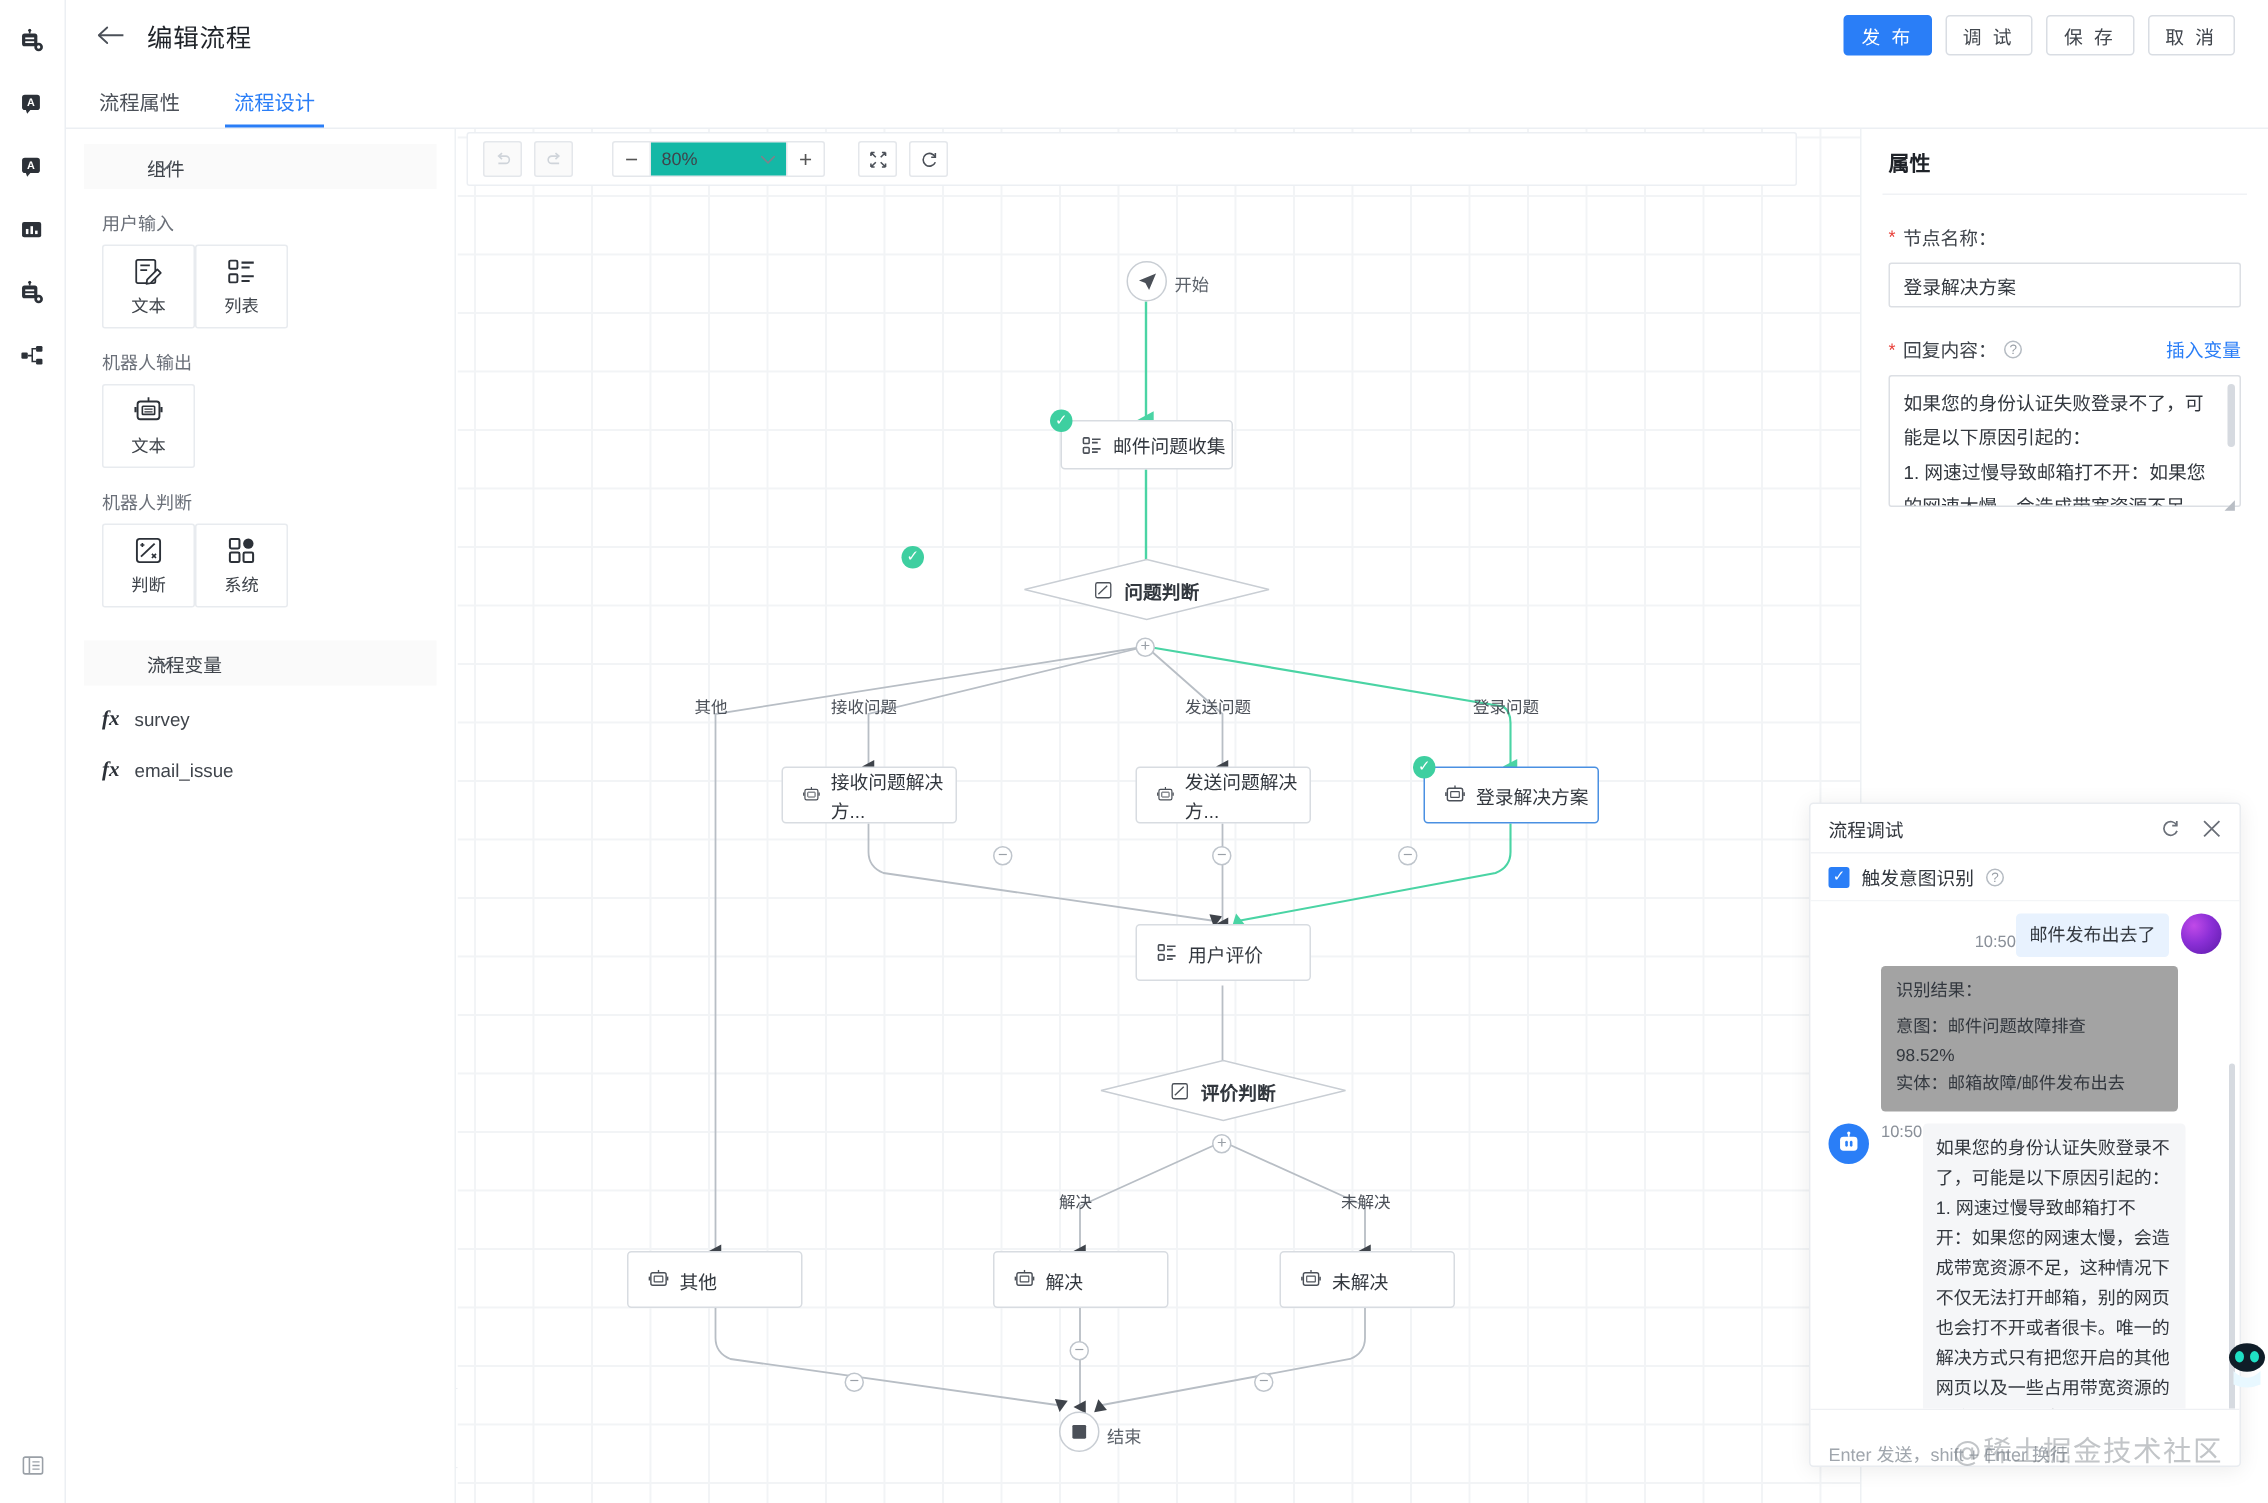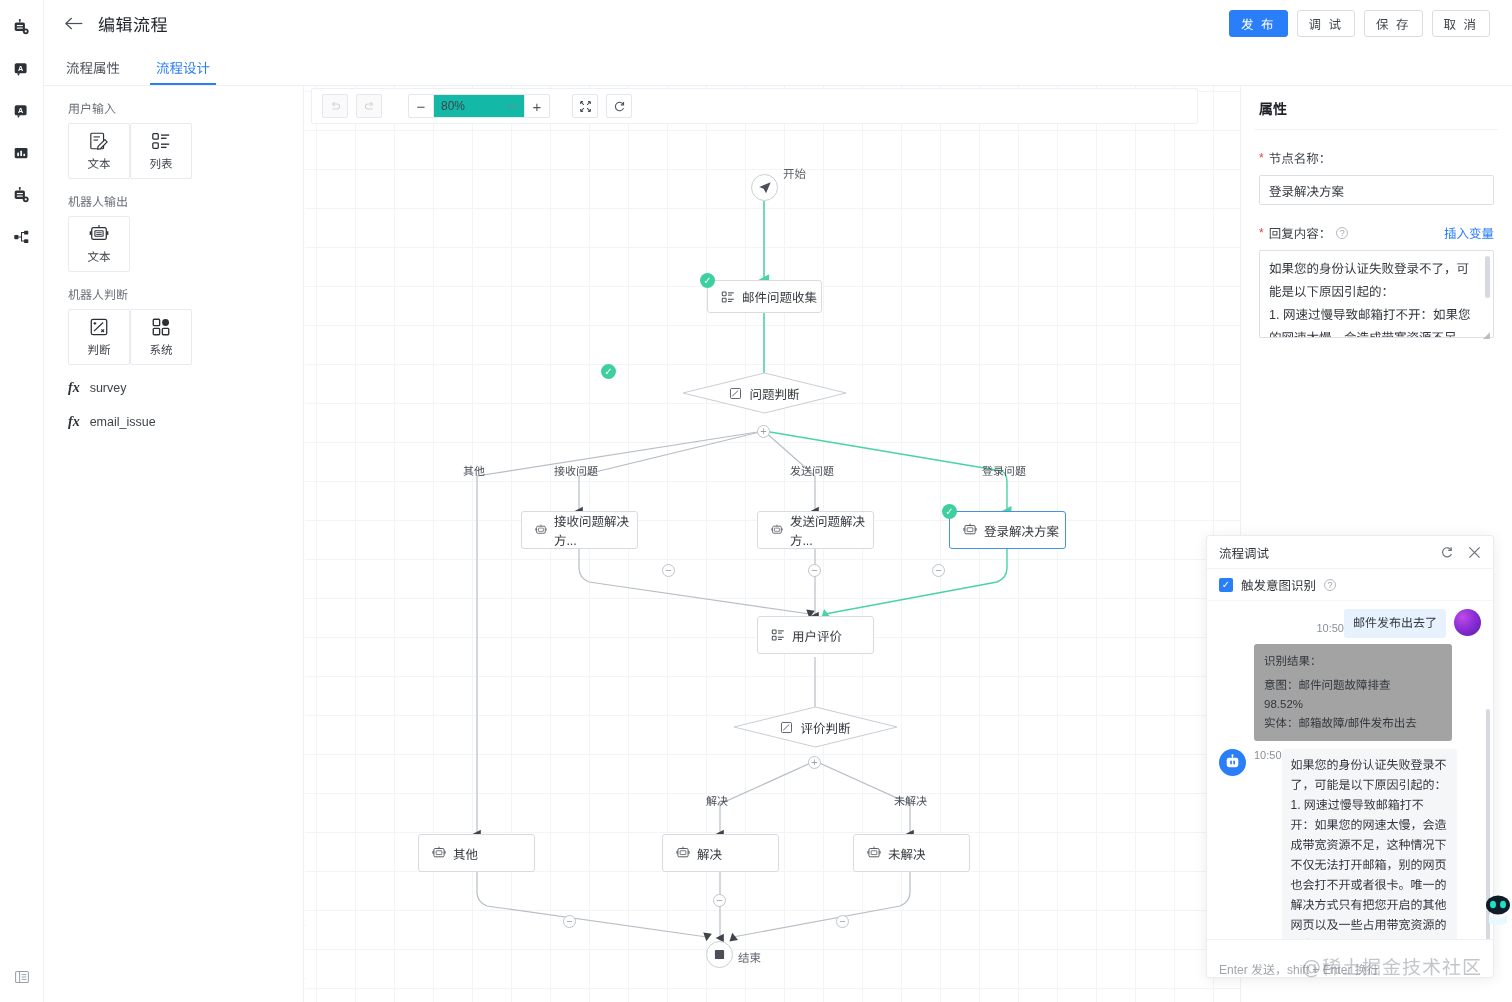--- a/index.html
+++ b/index.html
@@ -161,21 +161,21 @@
   }
   .diamond-node {
     position: absolute; display: flex; align-items: center; justify-content: center;
     cursor: pointer;
   }
   .diamond-shape {
     position: absolute; inset: 0;
   }
   .diamond-label {
     position: relative; display: flex; align-items: center; gap: 7px;
-    font-size: 12.5px; color: #32373e; z-index: 2;
+    font-size: 12.5px; color: #32373e; z-index: 2; font-weight: bold;
   }
   .circle-node {
     position: absolute; width: 27px; height: 27px; border-radius: 50%;
     border: 1px solid #c9ced4; background: #fff;
     display: flex; align-items: center; justify-content: center; cursor: pointer;
   }
   .endpoint-label {
     position: absolute; font-size: 11.5px; color: #5d636b;
   }
   .edge-label {
@@ -389,20 +389,26 @@
       <div class="btn">取 消</div>
     </div>
   </div>
 
   <div class="tabs">
     <div class="tab">流程属性</div>
     <div class="tab active">流程设计</div>
   </div>
 
   <div class="left-panel">
+    <div class="section-head">
+      <svg class="chev-icon" width="11" height="7" viewBox="0 0 12 8">
+        <path d="M1 1.5 L6 6.5 L11 1.5" stroke="#5d636b" stroke-width="1.2" fill="none" stroke-linecap="round"></path>
+      </svg>
+      <span>组件</span>
+    </div>
 
     <div class="group-label">用户输入</div>
     <div class="tile-row">
       <div class="tile">
         <svg width="20" height="20" viewBox="0 0 22 22">
           <rect x="2" y="2.5" width="14" height="17" rx="1.2" fill="none" stroke="#2c3138" stroke-width="1.3"></rect>
           <line x1="5" y1="6.5" x2="12" y2="6.5" stroke="#2c3138" stroke-width="1.2"></line>
           <line x1="5" y1="10" x2="10" y2="10" stroke="#2c3138" stroke-width="1.2"></line>
           <path d="M10 17 L17.5 9.5 L20 12 L12.5 19.5 L9.5 20 Z" fill="#fff" stroke="#2c3138" stroke-width="1.3" stroke-linejoin="round"></path>
         </svg>
@@ -452,20 +458,26 @@
         <svg width="20" height="20" viewBox="0 0 22 22">
           <rect x="2.5" y="2.5" width="7" height="7" rx="1" fill="none" stroke="#2c3138" stroke-width="1.5"></rect>
           <circle cx="16" cy="6" r="3.8" fill="#2c3138"></circle>
           <rect x="2.5" y="12.5" width="7" height="7" rx="1" fill="none" stroke="#2c3138" stroke-width="1.5"></rect>
           <rect x="12.5" y="12.5" width="7" height="7" rx="1" fill="none" stroke="#2c3138" stroke-width="1.5"></rect>
         </svg>
         <div class="tile-label">系统</div>
       </div>
     </div>
 
+    <div class="section-head" style="margin-top:22px;">
+      <svg class="chev-icon" width="11" height="7" viewBox="0 0 12 8">
+        <path d="M1 1.5 L6 6.5 L11 1.5" stroke="#5d636b" stroke-width="1.2" fill="none" stroke-linecap="round"></path>
+      </svg>
+      <span>流程变量</span>
+    </div>
     <div style="margin-top:6px;">
       <div class="var-row">
         <span class="fx">fx</span>
         <span>survey</span>
       </div>
       <div class="var-row">
         <span class="fx">fx</span>
         <span>email_issue</span>
       </div>
     </div>
@@ -568,21 +580,21 @@
     <div class="edge-label" style="left:485px;top:376px;">发送问题</div>
     <div class="edge-label" style="left:677px;top:376px;">登录问题</div>
     <div class="edge-label" style="left:401px;top:706px;">解决</div>
     <div class="edge-label" style="left:589px;top:706px;">未解决</div>
 
     <div class="circle-node" style="left:446px;top:88px;">
       <svg width="14" height="14" viewBox="0 0 16 16">
         <path d="M14.5 1.5 L1.5 6.8 L6.4 8.8 L9.2 14 Z" fill="#4b5058"></path>
       </svg>
     </div>
-    <div class="endpoint-label" style="left:478px;top:79px;">开始</div>
+    <div class="endpoint-label" style="left:478px;top:95px;">开始</div>
 
     <div class="node" style="left:402px;top:194px;width:115px;height:33px;">
       <div class="node-check">✓</div>
       <svg width="14" height="14" viewBox="0 0 22 22">
         <rect x="2" y="3" width="6" height="6" rx="1" fill="none" stroke="#4b5058" stroke-width="1.6"></rect>
         <rect x="2" y="13" width="6" height="6" rx="1" fill="none" stroke="#4b5058" stroke-width="1.6"></rect>
         <line x1="11" y1="4.5" x2="20" y2="4.5" stroke="#4b5058" stroke-width="1.7"></line>
         <line x1="11" y1="8" x2="17" y2="8" stroke="#4b5058" stroke-width="1.7"></line>
         <line x1="11" y1="14.5" x2="20" y2="14.5" stroke="#4b5058" stroke-width="1.7"></line>
         <line x1="11" y1="18" x2="17" y2="18" stroke="#4b5058" stroke-width="1.7"></line>

